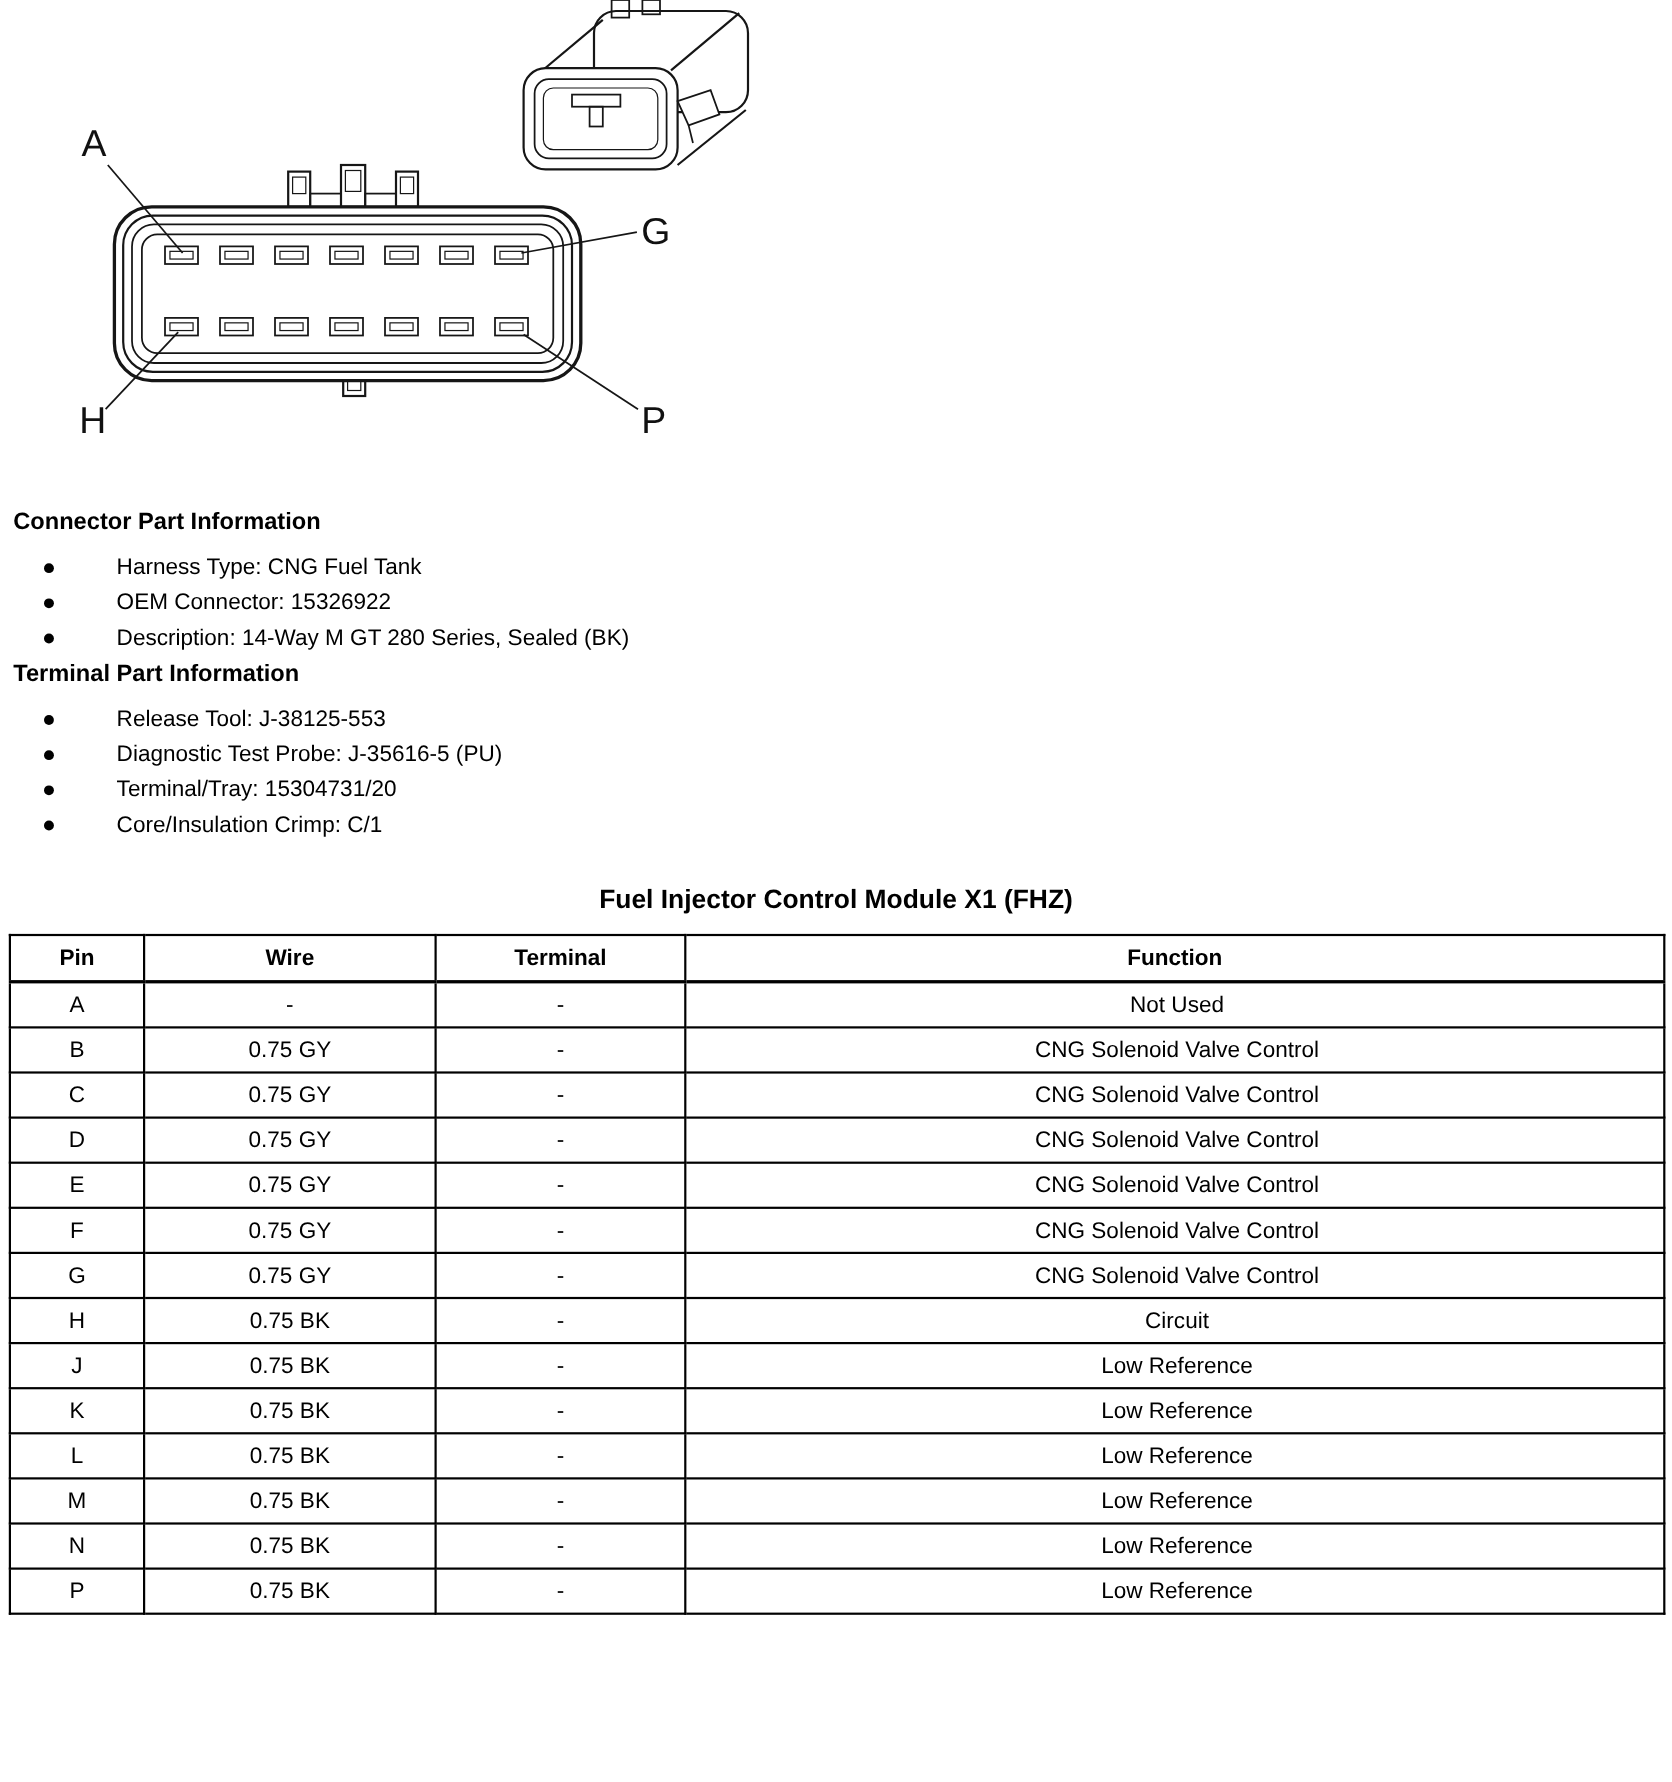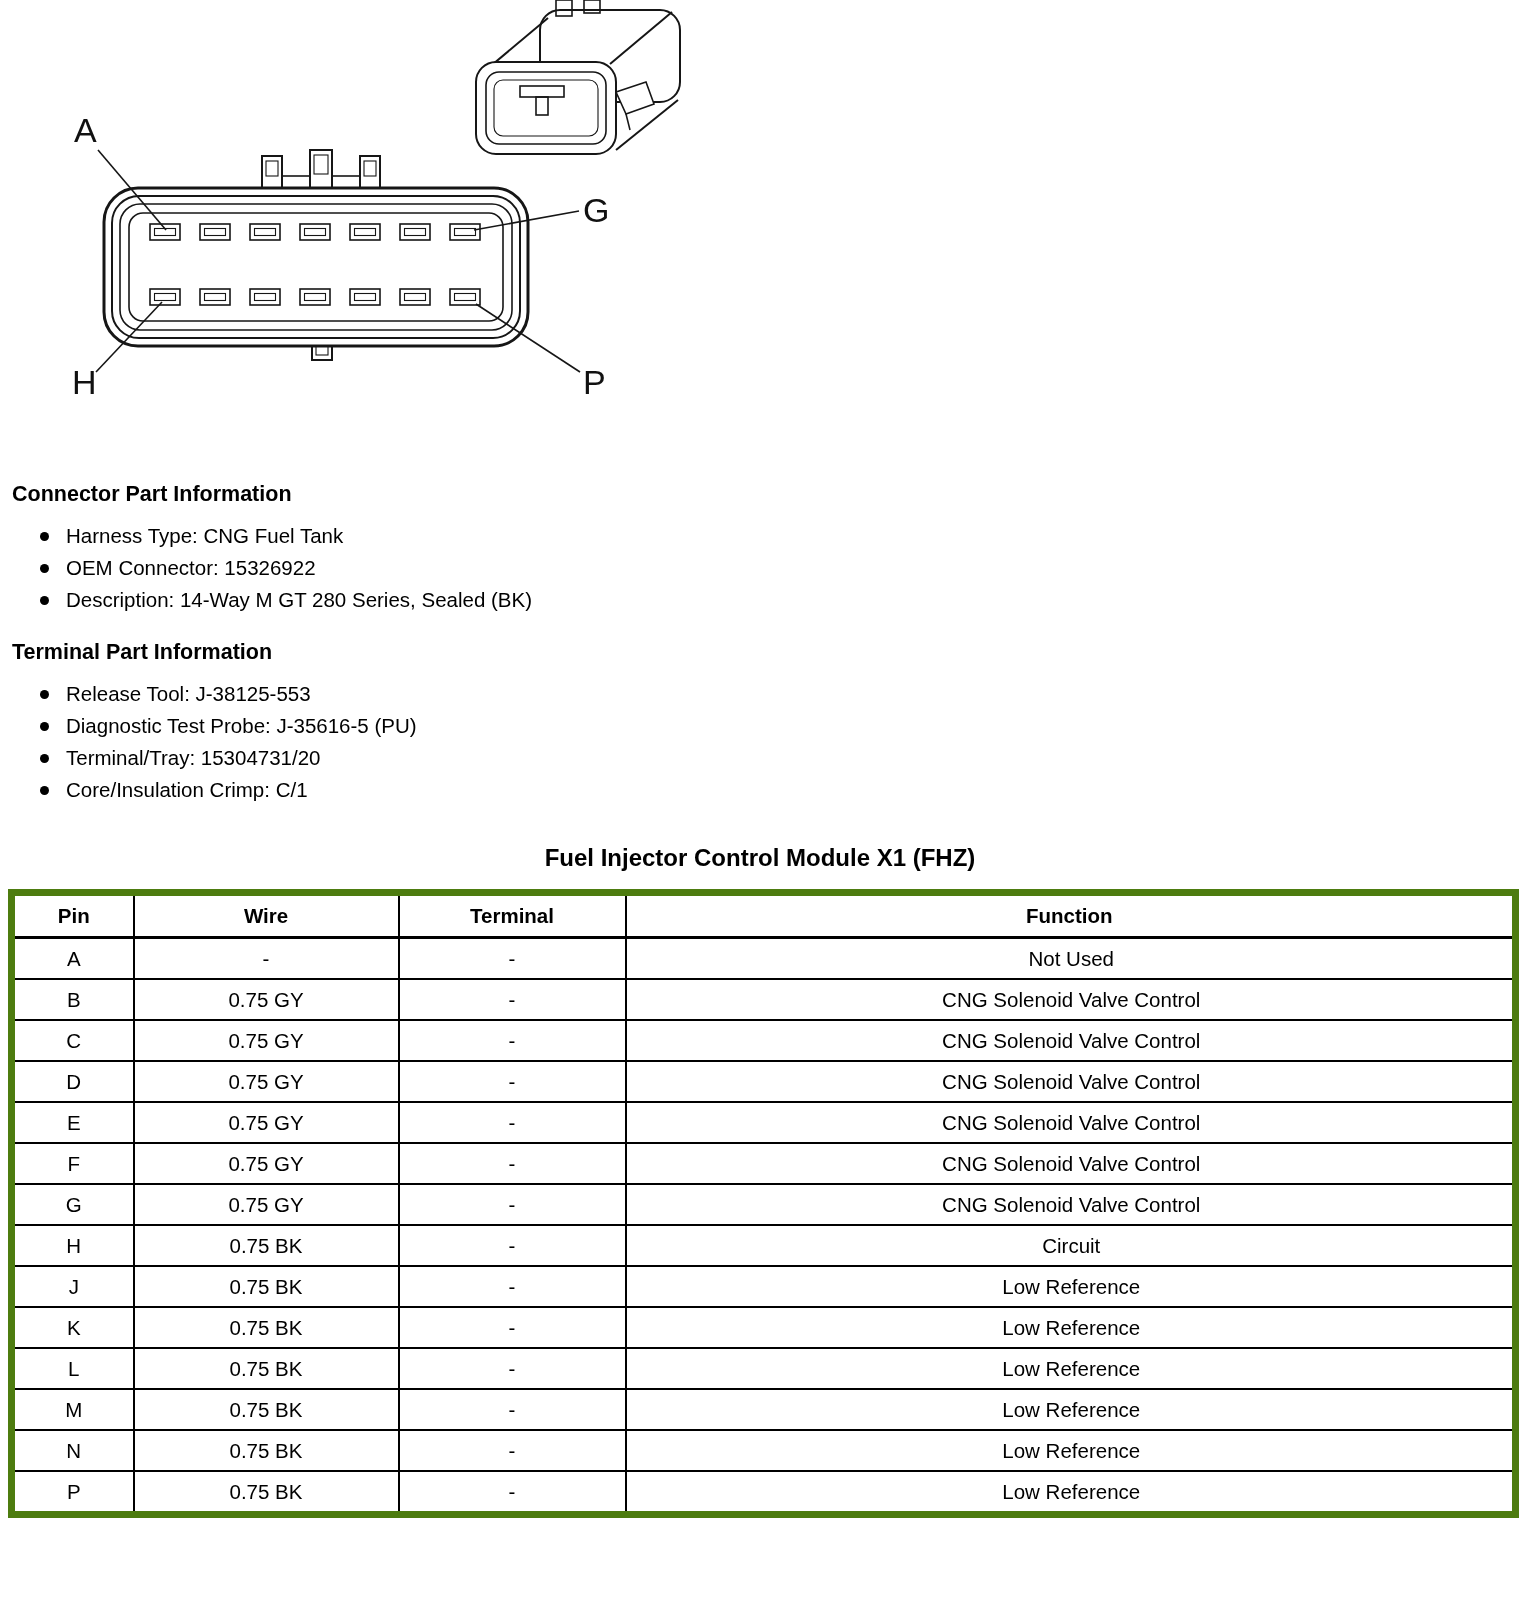--- a/index.html
+++ b/index.html
@@ -10,28 +10,28 @@
   }
   .diagram-area { height:458px; }
   
   .s3  { stroke:#161616; stroke-width:3;   fill:none; }
   .s2  { stroke:#161616; stroke-width:2;   fill:none; }
   .s15 { stroke:#161616; stroke-width:1.6; fill:none; }
   .s1  { stroke:#161616; stroke-width:1.1; fill:none; }
   .fw  { fill:#ffffff; }
   .lead{ stroke:#161616; stroke-width:1.6; fill:none; }
   .lbl { font-size:34px; fill:#111; font-family:"Liberation Sans", sans-serif; }
-  h2.sec { font-size:21.5px; font-weight:700; margin:24px 0 13px 12px; }
+  h2.sec { font-size:21.5px; font-weight:700; margin:4px 0 13px 12px; }
   .blist { margin:0 0 4px 0; }
-  .bullet-item { display:flex; align-items:center; padding-left:40px; height:32px; font-size:20.5px; }
+  .bullet-item { display:flex; align-items:center; padding-left:40px; height:32px; font-size:20.5px;gap:40px; }
   .dot { width:9px; height:9px; border-radius:50%; background:#000; margin-right:17px; flex:0 0 9px; }
   .tbl-title { text-align:center; font-size:24px; font-weight:700; margin:38px 0 17px 0; }
   table.pin-table {
     width:1504px; margin:0 8px; border-collapse:collapse; table-layout:fixed;
-    border:7px solid #4d7c0f;
+    border:2px solid #4d7c0f;
   }
   .pin-table th {
     border:2px solid #000; border-bottom:3px solid #000;
     font-size:20.5px; font-weight:700; padding:8px 4px; text-align:center;
   }
   .pin-table td {
     border:2px solid #000; font-size:20.5px; padding:7.5px 4px; text-align:center;
     white-space:nowrap; overflow:hidden;
   }
   .pin-table td.f { text-align:center; padding-left:8px; }

